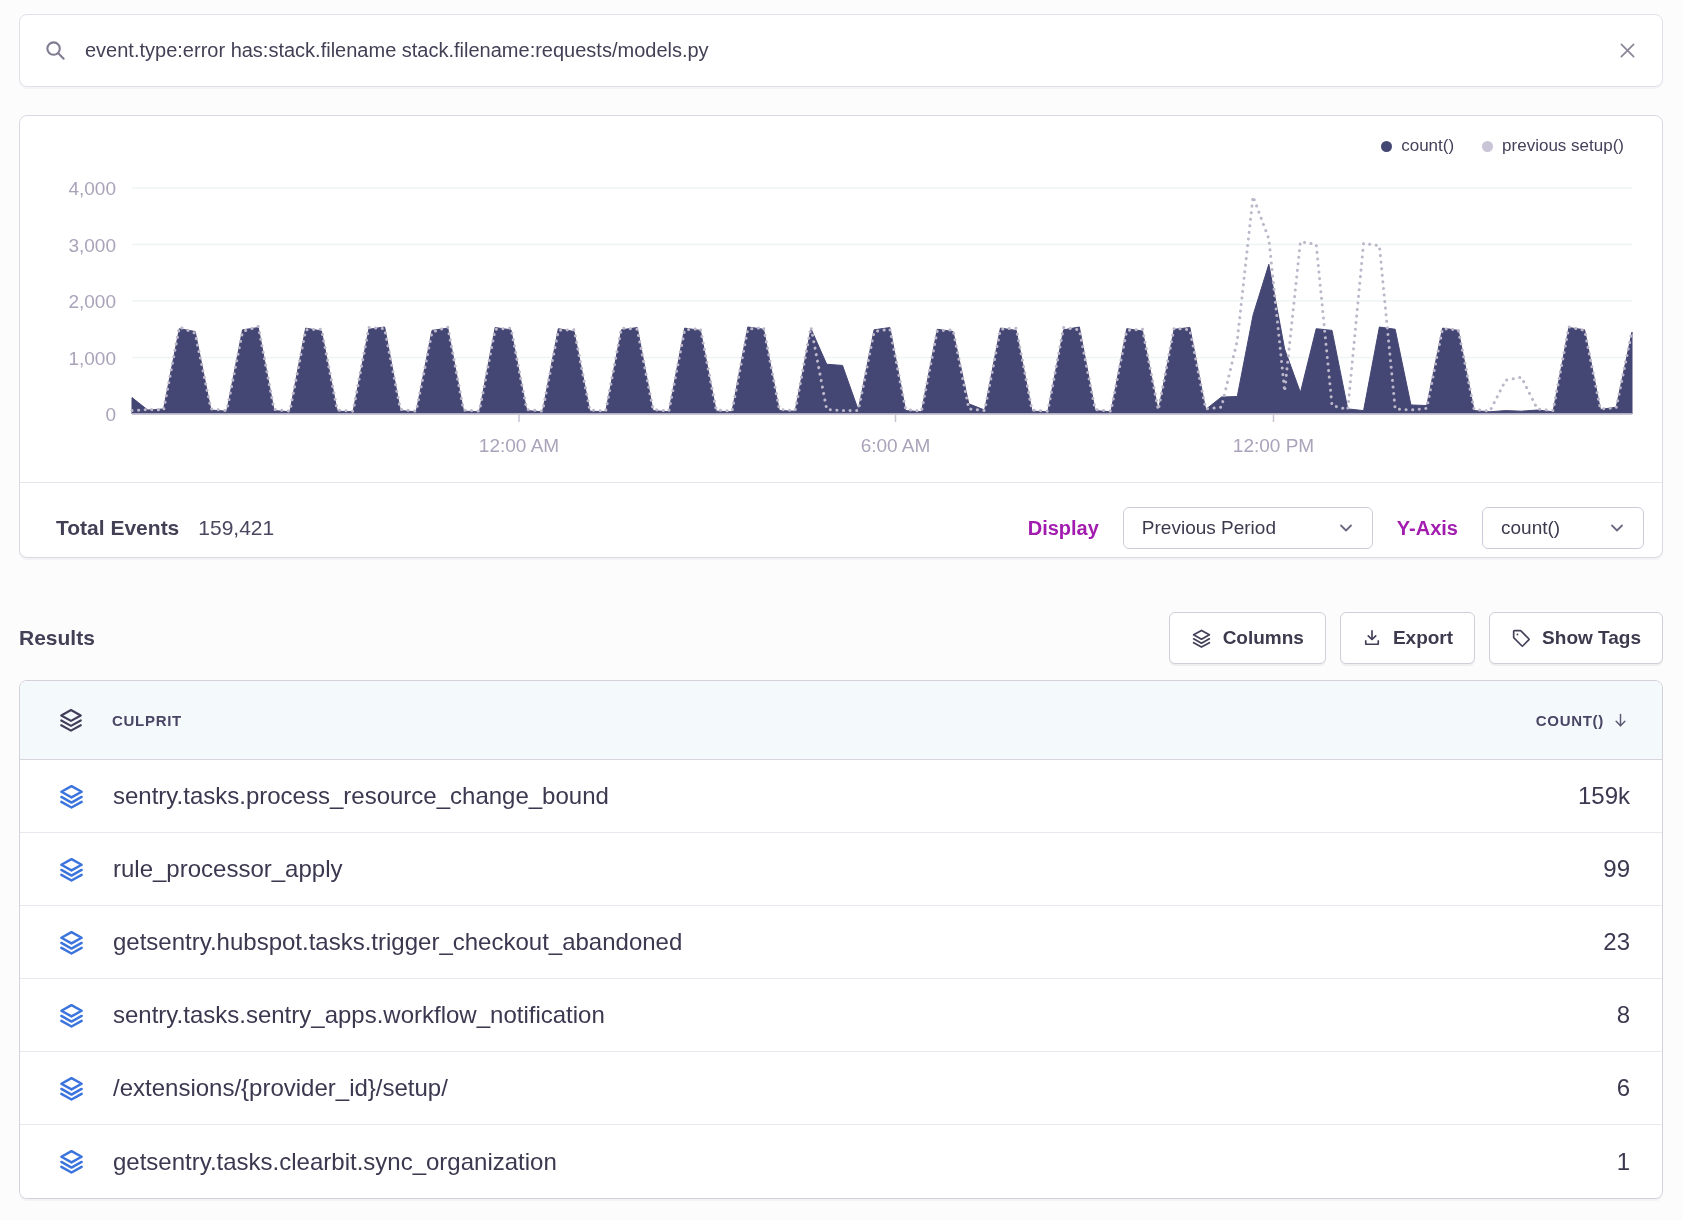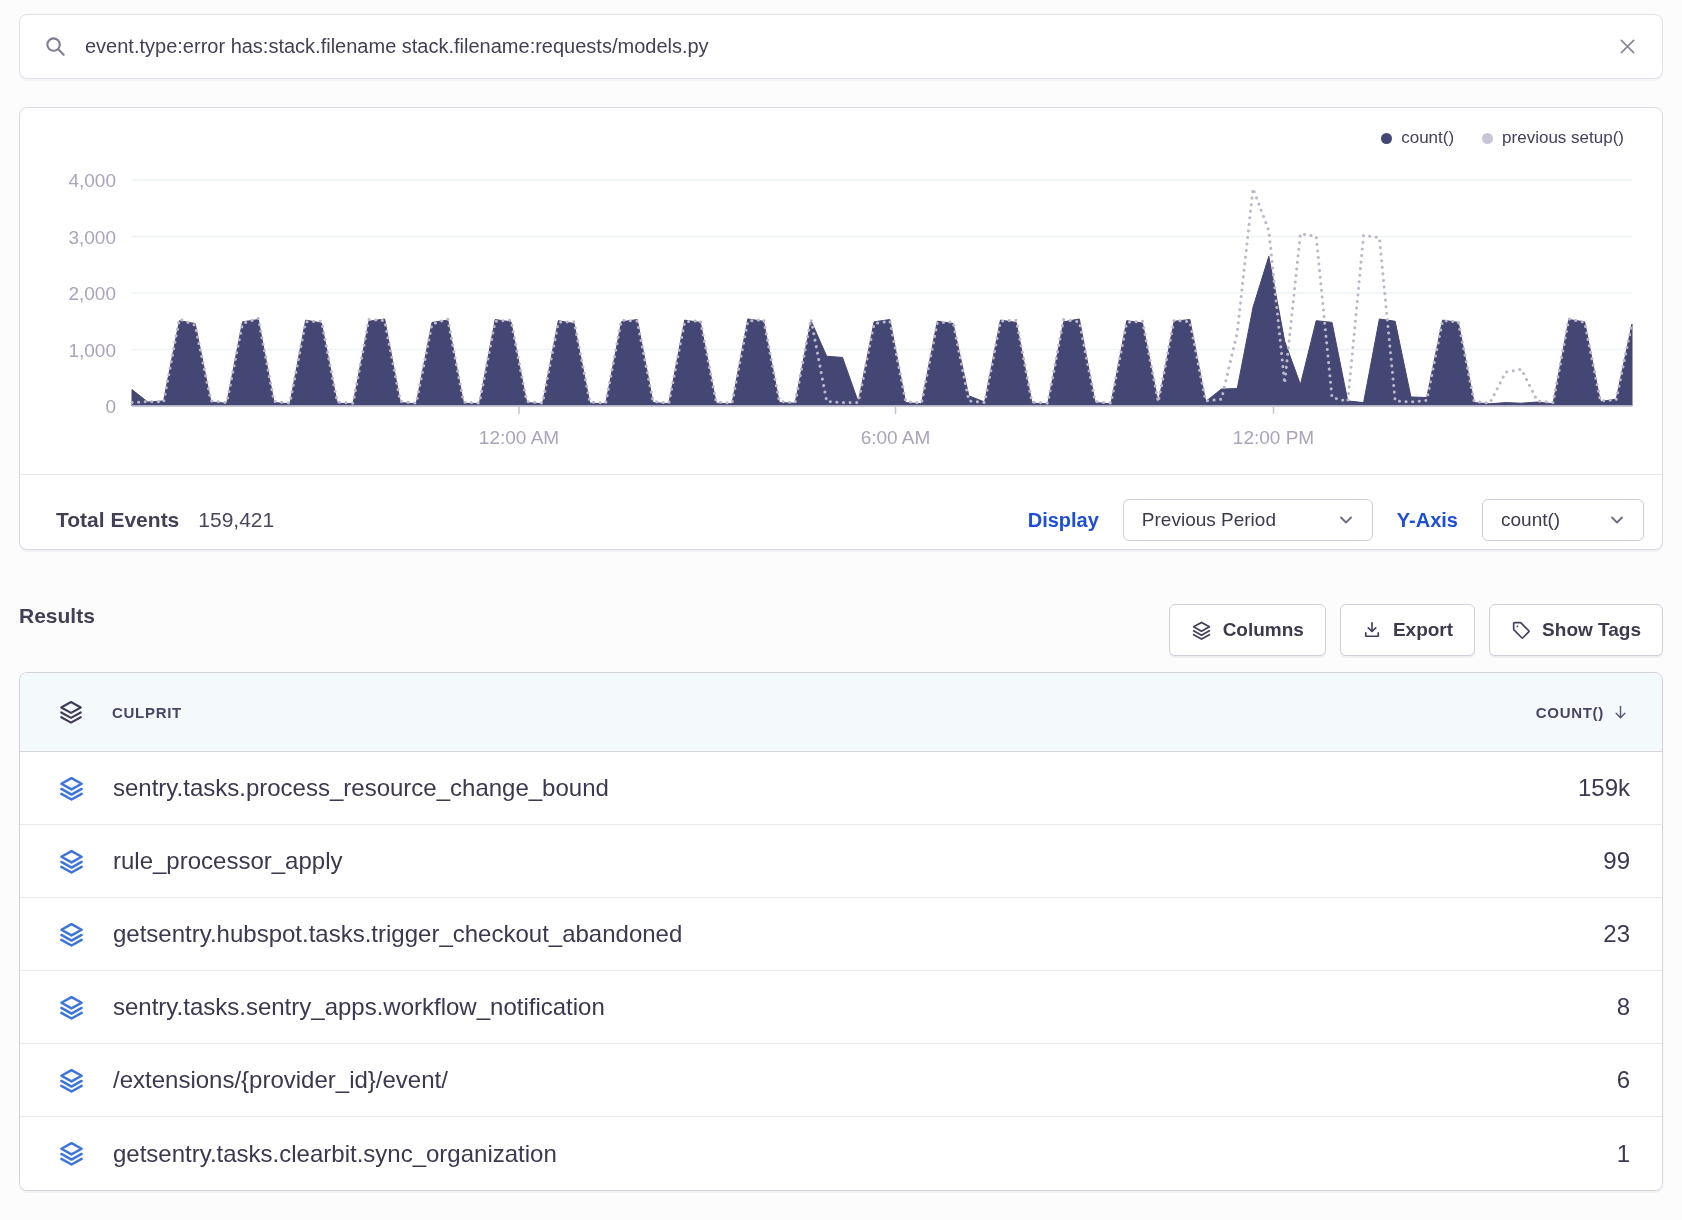--- a/index.html
+++ b/index.html
@@ -7,21 +7,21 @@
   body {
     width:1682px; height:1220px; overflow:hidden;
     background:#fcfcfd;
     font-family:"Liberation Sans","DejaVu Sans",sans-serif;
     color:#3d3a4e;
   }
   .wrap { padding:14px 19px 0; }
 
   
   .search-bar {
-    height:65px; background:#fff; border:1px solid #e3e0e8; border-radius:8px;
+    height:73px; background:#fff; border:1px solid #e3e0e8; border-radius:8px;
     display:flex; align-items:center; gap:16px; padding:0 24px;
     box-shadow:0 2px 0 rgba(37,11,54,.03);
   }
   .search-bar .sicon { display:flex; color:#827c92; flex:0 0 auto; }
   .search-bar input {
     flex:1; border:none; outline:none; background:transparent;
     font:inherit; font-size:20px; color:#433f55;
   }
   .search-bar .clear { display:flex; color:#8c8699; cursor:pointer; flex:0 0 auto; }
 
@@ -44,32 +44,32 @@
   .legend-dot { width:11px; height:11px; border-radius:50%; }
 
   .chart-footer {
     border-top:1px solid #e7e4eb; height:75px;
     display:flex; align-items:center; padding:16px 18px 0 36px;justify-content:center;
   }
   .total { display:flex; align-items:baseline; gap:19px; }
   .total .tlabel { font-size:21px; font-weight:700; color:#433f55; }
   .total .tvalue { font-size:21px; color:#4a465f; }
   .footer-controls { margin-left:auto; display:flex; align-items:center; gap:24px; }
-  .ctl-label { font-size:20px; font-weight:700; color:#1d4ed8; }
+  .ctl-label { font-size:20px; font-weight:700; color:#a21caf; }
   .select-btn {
     display:flex; align-items:center; justify-content:space-between; gap:14px;
     height:42px; border:1px solid #cfcada; border-radius:6px; background:#fff;
     font:inherit; font-size:19px; color:#3d3a4e; padding:0 18px; cursor:pointer;
   }
   .select-btn .chev { display:flex; color:#6d6880; }
   .sel-display { min-width:250px; }
   .sel-yaxis  { min-width:162px; }
 
   
-  .results-header { margin-top:54px; display:flex; }
+  .results-header { margin-top:54px; display:flex; align-items:center; }
   .results-title { font-size:21px; font-weight:700; color:#433f55; }
   .results-actions { margin-left:auto; display:flex; gap:14px; }
   .btn {
     display:inline-flex; align-items:center; gap:11px; height:52px; padding:0 21px;
     border:1px solid #d2cdda; border-radius:6px; background:#fff; cursor:pointer;
     font:inherit; font-size:19px; font-weight:700; color:#3d3a4e;
     box-shadow:0 2px 0 rgba(37,11,54,.06);
   }
   .btn .bicon { display:flex; color:#434059; }
 
@@ -289,21 +289,21 @@
   </div>
 
   <div class="trow">
     <span class="ricon">
       <svg viewBox="0 0 24 24" width="27" height="27" fill="none" stroke="currentColor" stroke-width="2.2" stroke-linejoin="round" stroke-linecap="round">
               <path d="M12 2.8 21 7.8 12 12.8 3 7.8Z"></path>
               <path d="M21 12.4 12 17.4 3 12.4"></path>
               <path d="M21 16.8 12 21.8 3 16.8"></path>
             </svg>
     </span>
-    <span class="culprit">/extensions/{provider_id}/event/</span>
+    <span class="culprit">/extensions/{provider_id}/setup/</span>
     <span class="count">6</span>
   </div>
 
   <div class="trow">
     <span class="ricon">
       <svg viewBox="0 0 24 24" width="27" height="27" fill="none" stroke="currentColor" stroke-width="2.2" stroke-linejoin="round" stroke-linecap="round">
               <path d="M12 2.8 21 7.8 12 12.8 3 7.8Z"></path>
               <path d="M21 12.4 12 17.4 3 12.4"></path>
               <path d="M21 16.8 12 21.8 3 16.8"></path>
             </svg>

